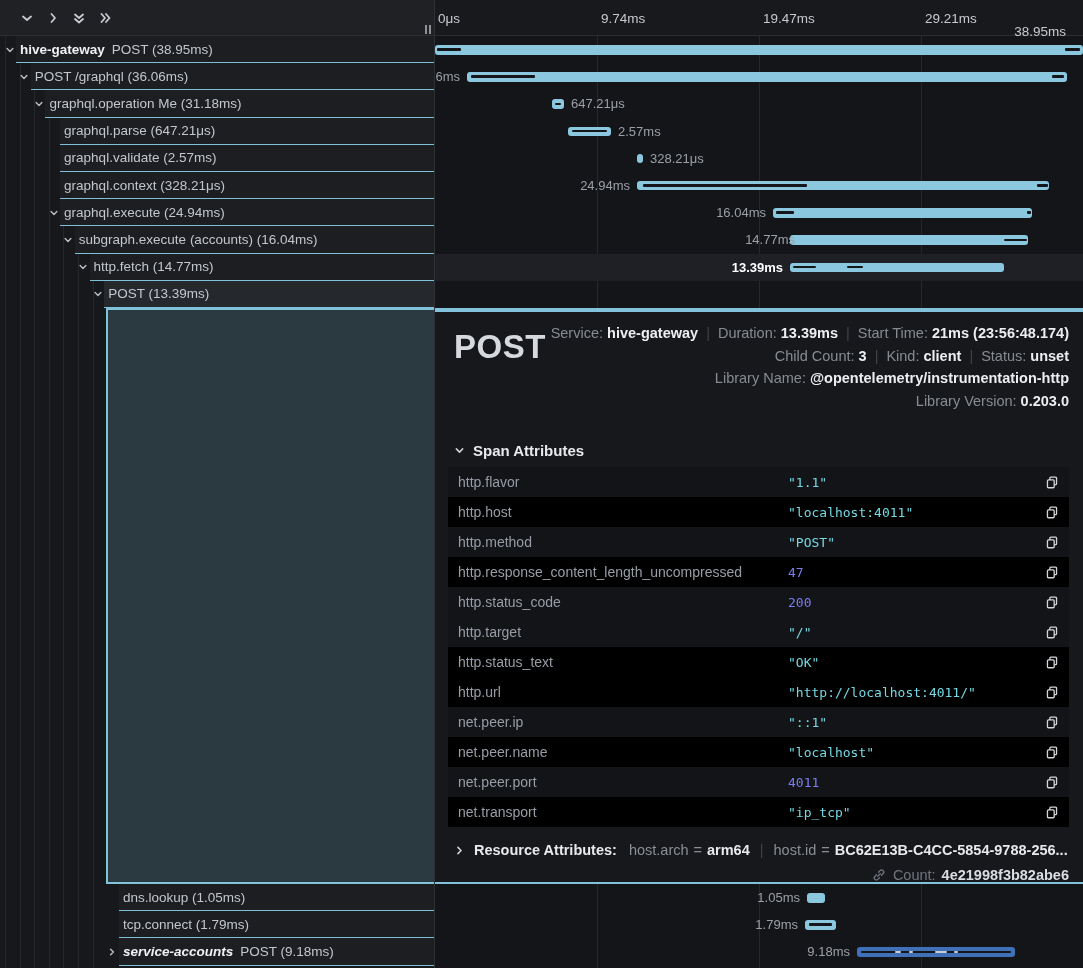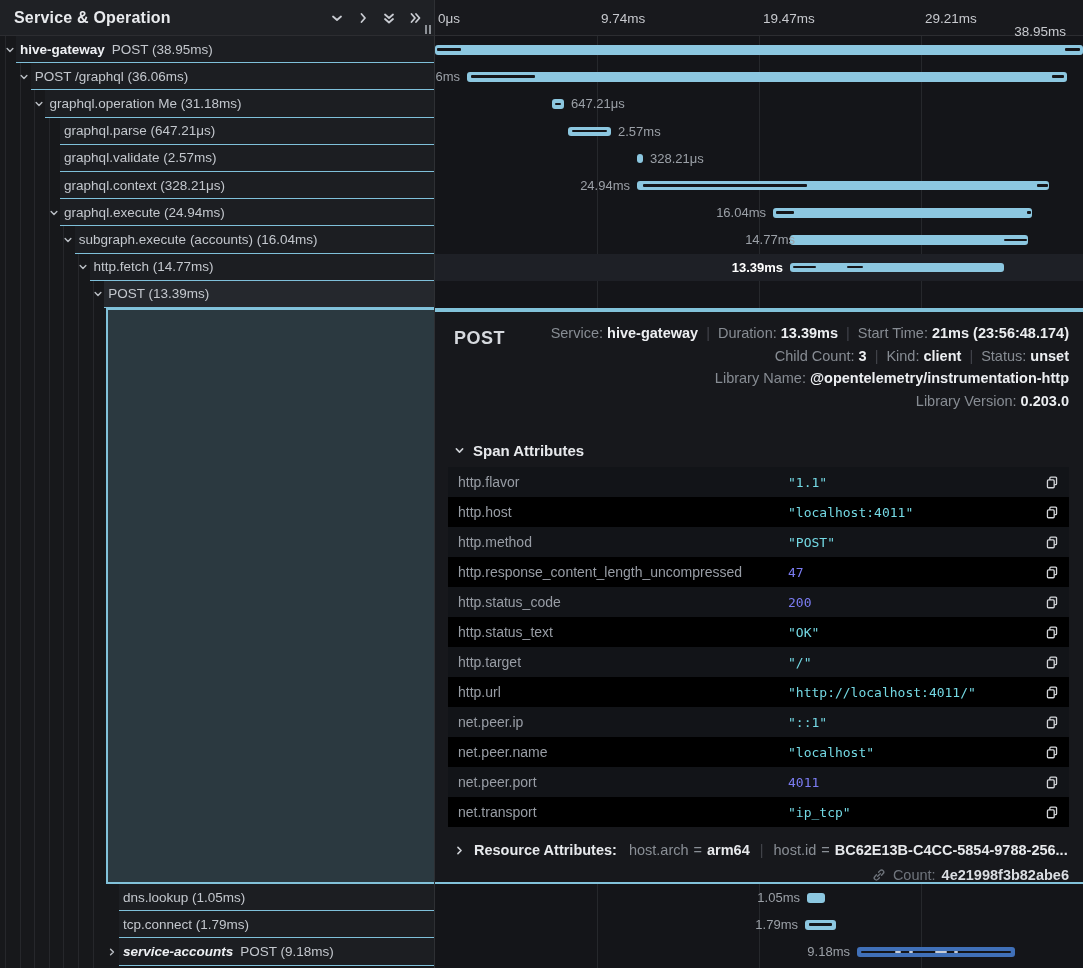--- a/index.html
+++ b/index.html
@@ -54,21 +54,21 @@
   .bar .mk { position:absolute; top:3.2px; height:2.6px; border-radius:1px; background:#15161a; }
   .bar .mk.lt { background:#c6ccd6; }
   .tl-label { position:absolute; top:0; height:27.2px; line-height:27.2px; font-size:13px; color:#9ba0a7; white-space:nowrap; }
   .tl-label.sel { color:#ffffff; font-weight:bold; }
 
   
   #detail-right { position:absolute; left:0; top:308px; width:648px; height:576px; z-index:2;
                   background:#17181c; border-top:4px solid #82c2da; border-bottom:2px solid #82c2da;
                   padding:10px 14px 0 13px; }
   #dhead { display:flex; justify-content:space-between; }
-  #dtitle { font-size:18px; color:#d6d9de; font-weight:600; letter-spacing:.5px; padding:6px 0 0 6px; }
+  #dtitle { font-size:33px; color:#d6d9de; font-weight:600; letter-spacing:.5px; padding:6px 0 0 6px; }
   #dmeta { text-align:right; font-size:14.5px; line-height:22.5px; color:#878c93; }
   #dmeta .val { color:#eceef1; font-weight:bold; }
   #dmeta .sep { color:#42444b; margin:0 8px; font-weight:normal; }
 
   #attr-head { margin:30px 0 8px 6px; display:flex; align-items:center; cursor:pointer; }
   #attr-head svg { stroke:#cfd2d7; margin-right:8px; }
   #attr-title { font-size:15px; font-weight:bold; color:#e7e9ec; }
   #attr-table { width:621px; }
   .a-row { display:flex; align-items:center; height:30px; padding:0 10px 0 10px; }
   .a-row.odd { background:#121418; }
@@ -102,21 +102,20 @@
         <div class="guide" style="left: 5px;"></div>
         <div class="guide" style="left: 19.6px;"></div>
         <div class="guide" style="left: 34.2px;"></div>
         <div class="guide" style="left: 48.8px;"></div>
         <div class="guide" style="left: 63.4px;"></div>
         <div class="guide" style="left: 78px;"></div>
         <div class="guide" style="left: 92.6px;"></div>
       </div>
 
     <div id="tree-header">
-      <span id="tree-title">Service &amp; Operation</span>
       <span class="hicon">
         <svg width="14" height="14" viewBox="0 0 14 14" fill="none" stroke-width="1.8" stroke-linecap="round" stroke-linejoin="round">
             <path d="M3 5.5 L7 9 L11 5.5"></path>
           </svg>
       </span>
       <span class="hicon">
         <svg width="14" height="14" viewBox="0 0 14 14" fill="none" stroke-width="1.8" stroke-linecap="round" stroke-linejoin="round">
             <path d="M5.5 3 L9 7 L5.5 11"></path>
           </svg>
       </span>
@@ -409,33 +408,33 @@
           <div class="a-row odd">
             <span class="a-key">http.status_code</span>
             <span class="a-val number">200</span>
             <span class="a-copy">
               <svg width="14" height="15" viewBox="0 0 16 17" fill="none" stroke-width="1.5" stroke-linejoin="round">
                 <path d="M5.5 5.5 V3.5 a1.2 1.2 0 0 1 1.2 -1.2 H12 a1.2 1.2 0 0 1 1.2 1.2 V9.8 a1.2 1.2 0 0 1 -1.2 1.2 H10.5"></path>
                 <rect x="2.8" y="5.6" width="7.7" height="8.9" rx="1.2"></rect>
               </svg>
             </span>
           </div>
+          <div class="a-row odd">
+            <span class="a-key">http.target</span>
+            <span class="a-val string">"/"</span>
+            <span class="a-copy">
+              <svg width="14" height="15" viewBox="0 0 16 17" fill="none" stroke-width="1.5" stroke-linejoin="round">
+                <path d="M5.5 5.5 V3.5 a1.2 1.2 0 0 1 1.2 -1.2 H12 a1.2 1.2 0 0 1 1.2 1.2 V9.8 a1.2 1.2 0 0 1 -1.2 1.2 H10.5"></path>
+                <rect x="2.8" y="5.6" width="7.7" height="8.9" rx="1.2"></rect>
+              </svg>
+            </span>
+          </div>
           <div class="a-row even">
             <span class="a-key">http.status_text</span>
             <span class="a-val string">"OK"</span>
-            <span class="a-copy">
-              <svg width="14" height="15" viewBox="0 0 16 17" fill="none" stroke-width="1.5" stroke-linejoin="round">
-                <path d="M5.5 5.5 V3.5 a1.2 1.2 0 0 1 1.2 -1.2 H12 a1.2 1.2 0 0 1 1.2 1.2 V9.8 a1.2 1.2 0 0 1 -1.2 1.2 H10.5"></path>
-                <rect x="2.8" y="5.6" width="7.7" height="8.9" rx="1.2"></rect>
-              </svg>
-            </span>
-          </div>
-          <div class="a-row odd">
-            <span class="a-key">http.target</span>
-            <span class="a-val string">"/"</span>
             <span class="a-copy">
               <svg width="14" height="15" viewBox="0 0 16 17" fill="none" stroke-width="1.5" stroke-linejoin="round">
                 <path d="M5.5 5.5 V3.5 a1.2 1.2 0 0 1 1.2 -1.2 H12 a1.2 1.2 0 0 1 1.2 1.2 V9.8 a1.2 1.2 0 0 1 -1.2 1.2 H10.5"></path>
                 <rect x="2.8" y="5.6" width="7.7" height="8.9" rx="1.2"></rect>
               </svg>
             </span>
           </div>
           <div class="a-row even">
             <span class="a-key">http.url</span>
             <span class="a-val string">"http://localhost:4011/"</span>

